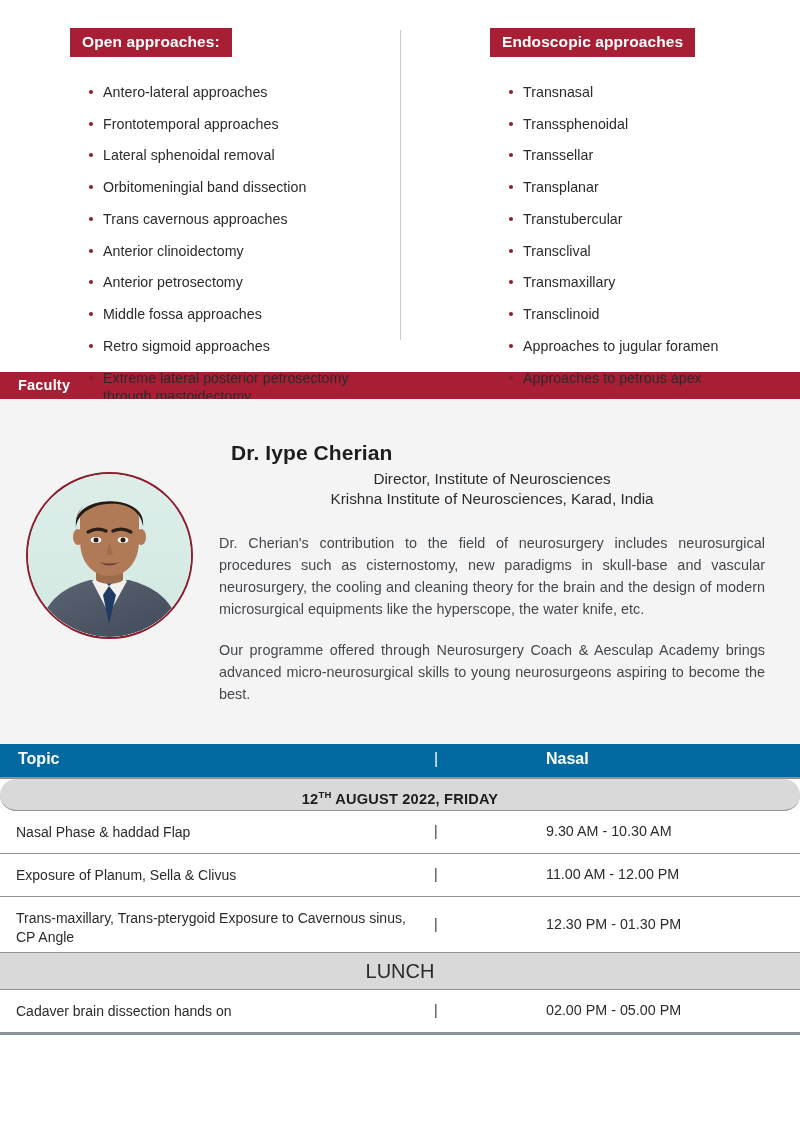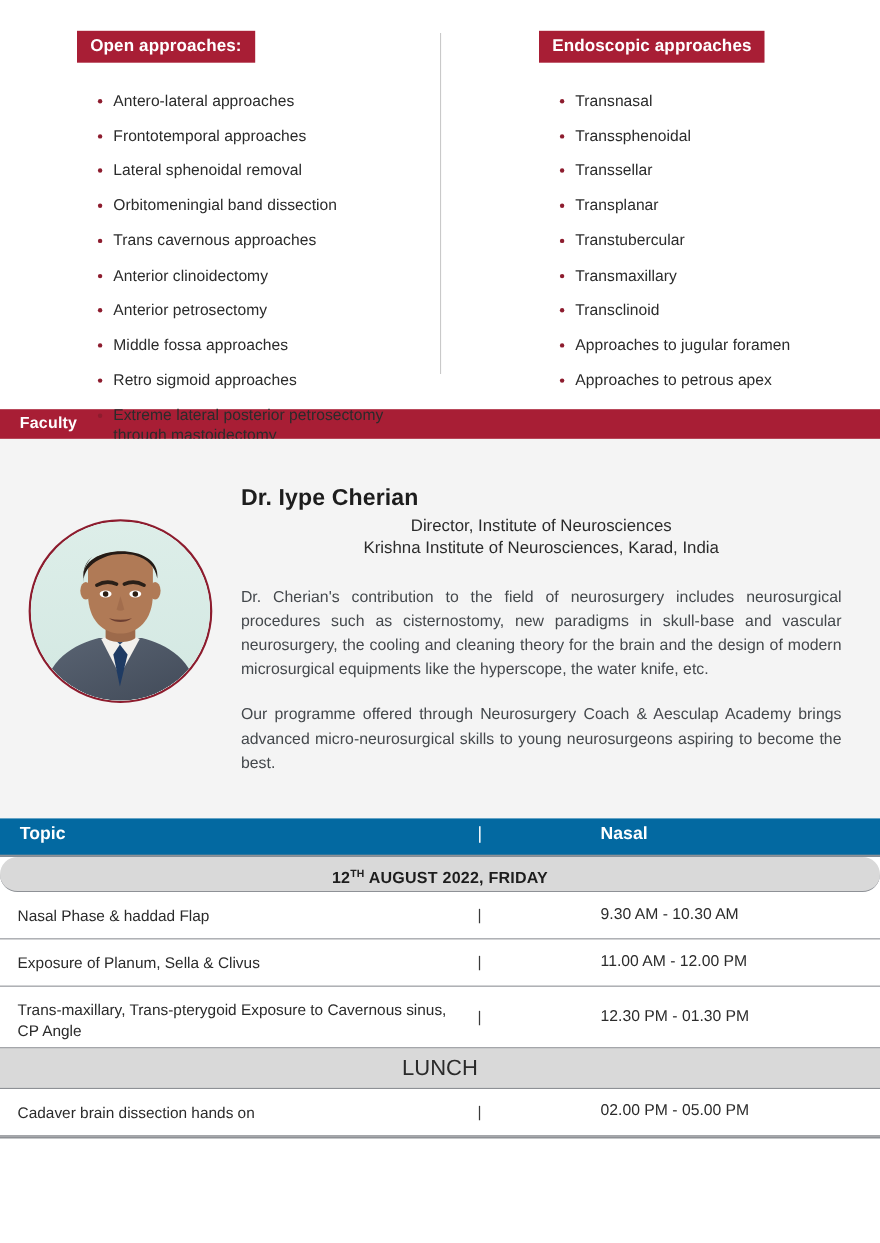--- a/index.html
+++ b/index.html
@@ -115,21 +115,21 @@
   .fac-body {
     position: absolute;
     left: 219px;
     top: 42px;
     width: 546px;
   }
   .fac-name {
     font-size: 21px;
     font-weight: bold;
     color: #1d1d1d;
-    margin: 0 0 4px 0;
+    margin: 0 0 4px 12px;
     letter-spacing: .1px;
   }
   .fac-role {
     font-size: 15.3px;
     color: #2b2b2b;
     line-height: 1.33;
     margin: 0;
     text-align: center;
   }
   .fac-para {
@@ -259,20 +259,21 @@
   </div>
 
   <div class="col col-right">
     <div class="tag">Endoscopic approaches</div>
     <ul class="bullets">
       <li>Transnasal</li>
       <li>Transsphenoidal</li>
       <li>Transsellar</li>
       <li>Transplanar</li>
       <li>Transtubercular</li>
+      <li>Transclival</li>
       <li>Transmaxillary</li>
       <li>Transclinoid</li>
       <li>Approaches to jugular foramen</li>
       <li>Approaches to petrous apex</li>
     </ul>
   </div>
 </div>
 
 <div class="section-bar">Faculty</div>
 

